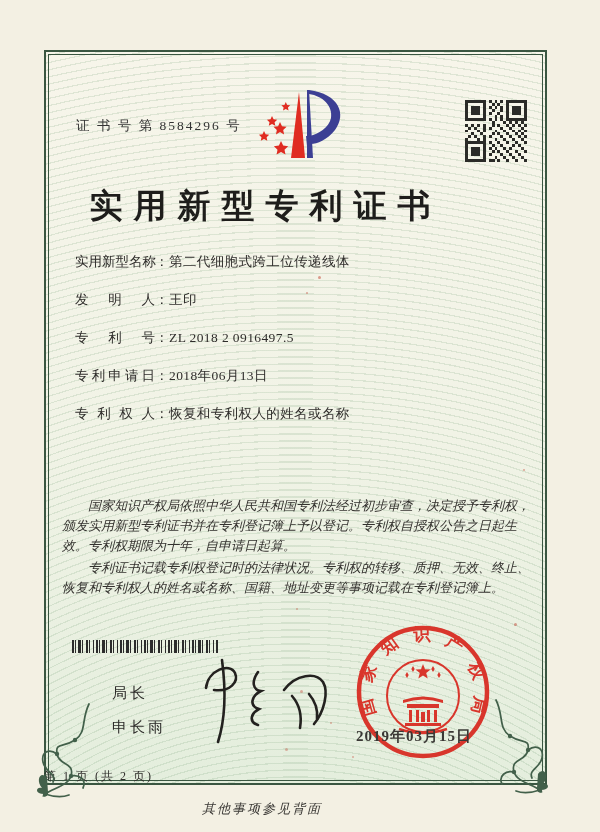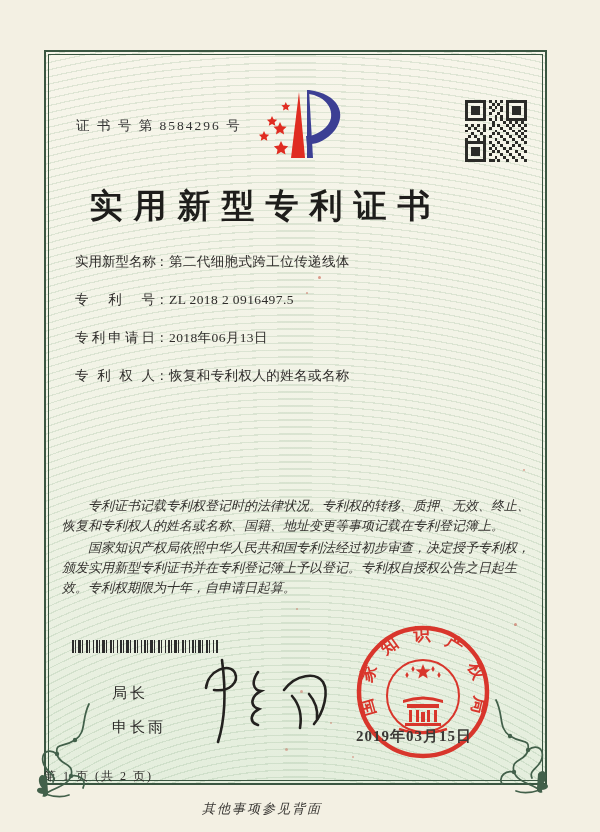--- a/index.html
+++ b/index.html
@@ -91,33 +91,36 @@
   <path fill="#2b2b28" d="M8,0h1v1h-1z M10,0h1v1h-1z M12,0h1v1h-1z M9,1h1v1h-1z M11,1h1v1h-1z M8,2h1v1h-1z M10,2h1v1h-1z M12,2h1v1h-1z M9,3h1v1h-1z M12,3h1v1h-1z M8,4h1v1h-1z M11,4h1v1h-1z M10,5h1v1h-1z M12,5h1v1h-1z M8,6h1v1h-1z M10,6h1v1h-1z M12,6h1v1h-1z M9,7h1v1h-1z M13,7h1v1h-1z M15,7h1v1h-1z M17,7h1v1h-1z M19,7h1v1h-1z M0,8h1v1h-1z M2,8h1v1h-1z M4,8h1v1h-1z M6,8h1v1h-1z M9,8h1v1h-1z M11,8h1v1h-1z M14,8h1v1h-1z M16,8h1v1h-1z M18,8h1v1h-1z M20,8h1v1h-1z M1,9h1v1h-1z M3,9h1v1h-1z M6,9h1v1h-1z M8,9h1v1h-1z M12,9h1v1h-1z M15,9h1v1h-1z M19,9h1v1h-1z M0,10h1v1h-1z M4,10h1v1h-1z M6,10h1v1h-1z M10,10h1v1h-1z M13,10h1v1h-1z M16,10h1v1h-1z M18,10h1v1h-1z M20,10h1v1h-1z M2,11h1v1h-1z M5,11h1v1h-1z M9,11h1v1h-1z M11,11h1v1h-1z M14,11h1v1h-1z M17,11h1v1h-1z M19,11h1v1h-1z M1,12h1v1h-1z M3,12h1v1h-1z M6,12h1v1h-1z M8,12h1v1h-1z M12,12h1v1h-1z M15,12h1v1h-1z M18,12h1v1h-1z M20,12h1v1h-1z M0,13h1v1h-1z M4,13h1v1h-1z M6,13h1v1h-1z M10,13h1v1h-1z M13,13h1v1h-1z M16,13h1v1h-1z M19,13h1v1h-1z M8,14h1v1h-1z M11,14h1v1h-1z M14,14h1v1h-1z M17,14h1v1h-1z M20,14h1v1h-1z M9,15h1v1h-1z M12,15h1v1h-1z M16,15h1v1h-1z M18,15h1v1h-1z M8,16h1v1h-1z M10,16h1v1h-1z M13,16h1v1h-1z M15,16h1v1h-1z M19,16h1v1h-1z M9,17h1v1h-1z M11,17h1v1h-1z M14,17h1v1h-1z M17,17h1v1h-1z M20,17h1v1h-1z M8,18h1v1h-1z M12,18h1v1h-1z M15,18h1v1h-1z M18,18h1v1h-1z M10,19h1v1h-1z M13,19h1v1h-1z M16,19h1v1h-1z M19,19h1v1h-1z M8,20h1v1h-1z M9,20h1v1h-1z M11,20h1v1h-1z M14,20h1v1h-1z M17,20h1v1h-1z M20,20h1v1h-1z"></path>
 </svg>
 
 <div class="title">实用新型专利证书</div>
 
 <div class="fields">
   <div class="field-row">
     <span class="f-label">实用新型名称</span><span class="f-colon">：</span><span class="f-value">第二代细胞式跨工位传递线体</span>
   </div>
   <div class="field-row">
+    <span class="f-label">发明人</span><span class="f-colon">：</span><span class="f-value">王印</span>
+  </div>
+  <div class="field-row">
     <span class="f-label">专利号</span><span class="f-colon">：</span><span class="f-value">ZL 2018 2 0916497.5</span>
   </div>
   <div class="field-row">
     <span class="f-label">专利申请日</span><span class="f-colon">：</span><span class="f-value">2018年06月13日</span>
   </div>
   <div class="field-row">
     <span class="f-label">专利权人</span><span class="f-colon">：</span><span class="f-value">恢复和专利权人的姓名或名称</span>
   </div>
 </div>
 
 <div class="body-text">
+  <p>国家知识产权局依照中华人民共和国专利法经过初步审查，决定授予专利权，颁发实用新型专利证书并在专利登记簿上予以登记。专利权自授权公告之日起生效。专利权期限为十年，自申请日起算。</p>
   <p>专利证书记载专利权登记时的法律状况。专利权的转移、质押、无效、终止、恢复和专利权人的姓名或名称、国籍、地址变更等事项记载在专利登记簿上。</p>
-  <p>国家知识产权局依照中华人民共和国专利法经过初步审查，决定授予专利权，颁发实用新型专利证书并在专利登记簿上予以登记。专利权自授权公告之日起生效。专利权期限为十年，自申请日起算。</p>
 </div>
 
 <div class="barcode"></div>
 
 <div class="officer">
   <div>局长</div>
   <div>申长雨</div>
 </div>
 
 <svg class="signature" width="140" height="102" viewBox="0 0 140 102">

